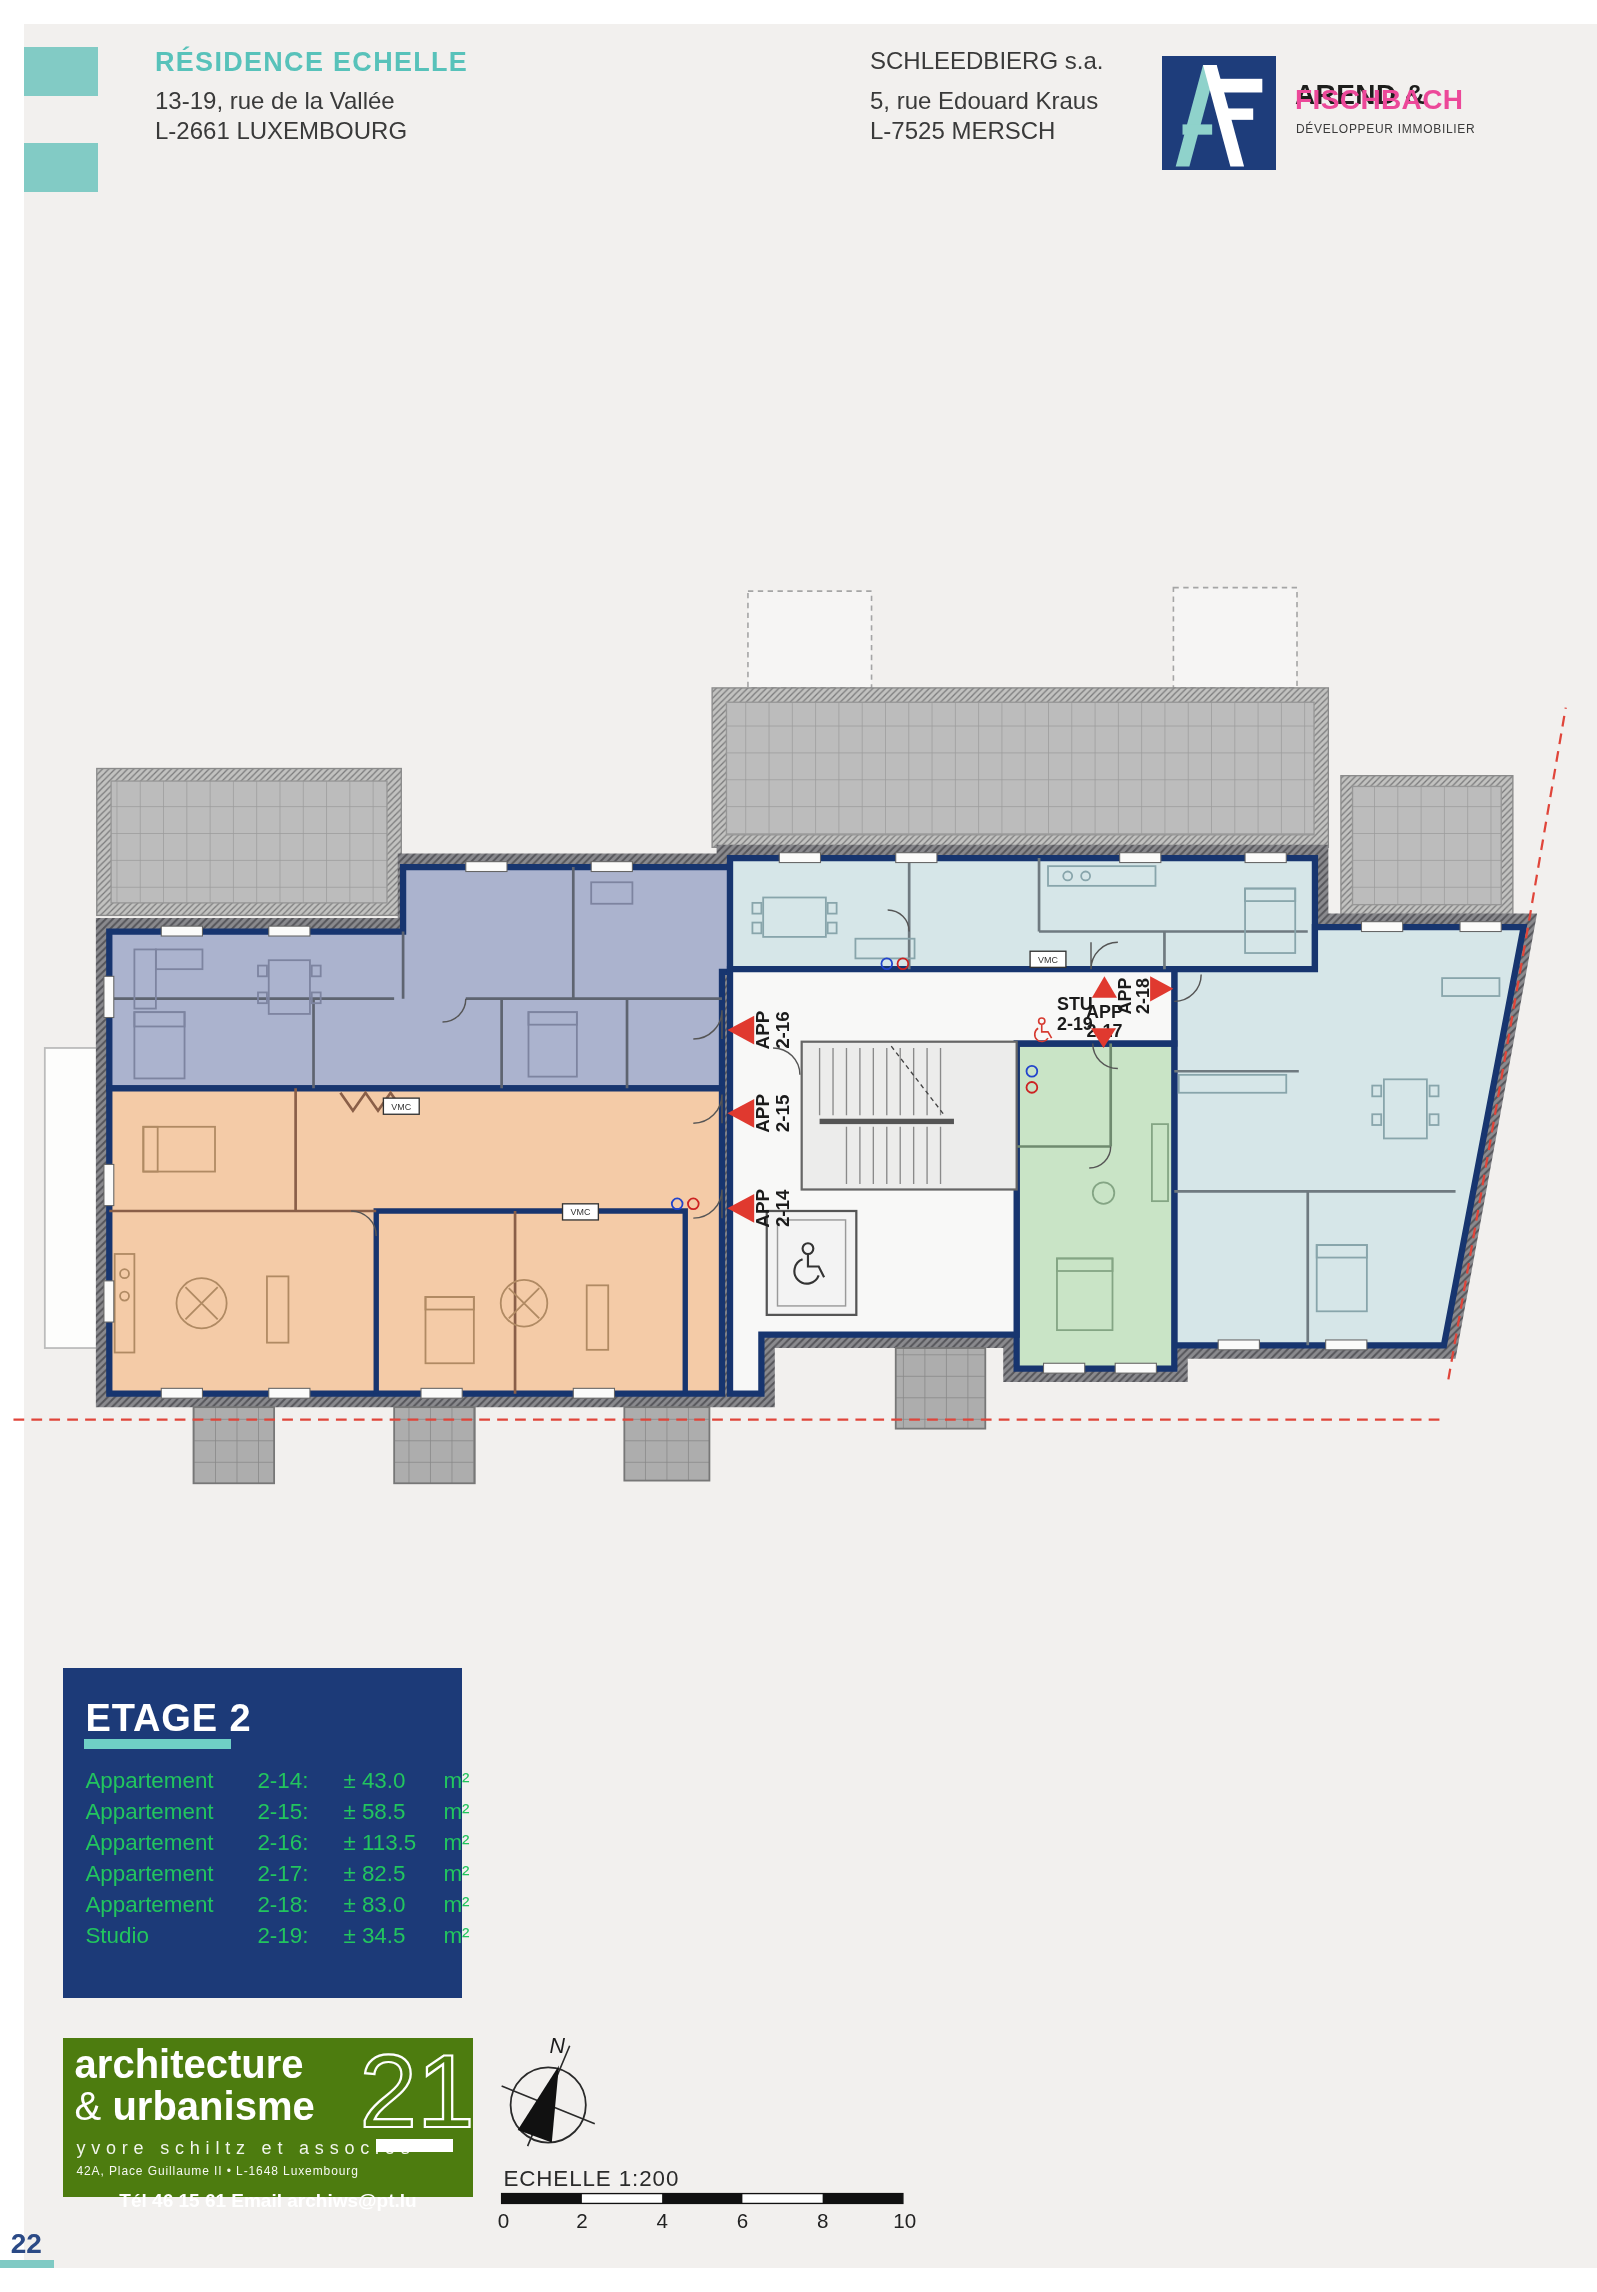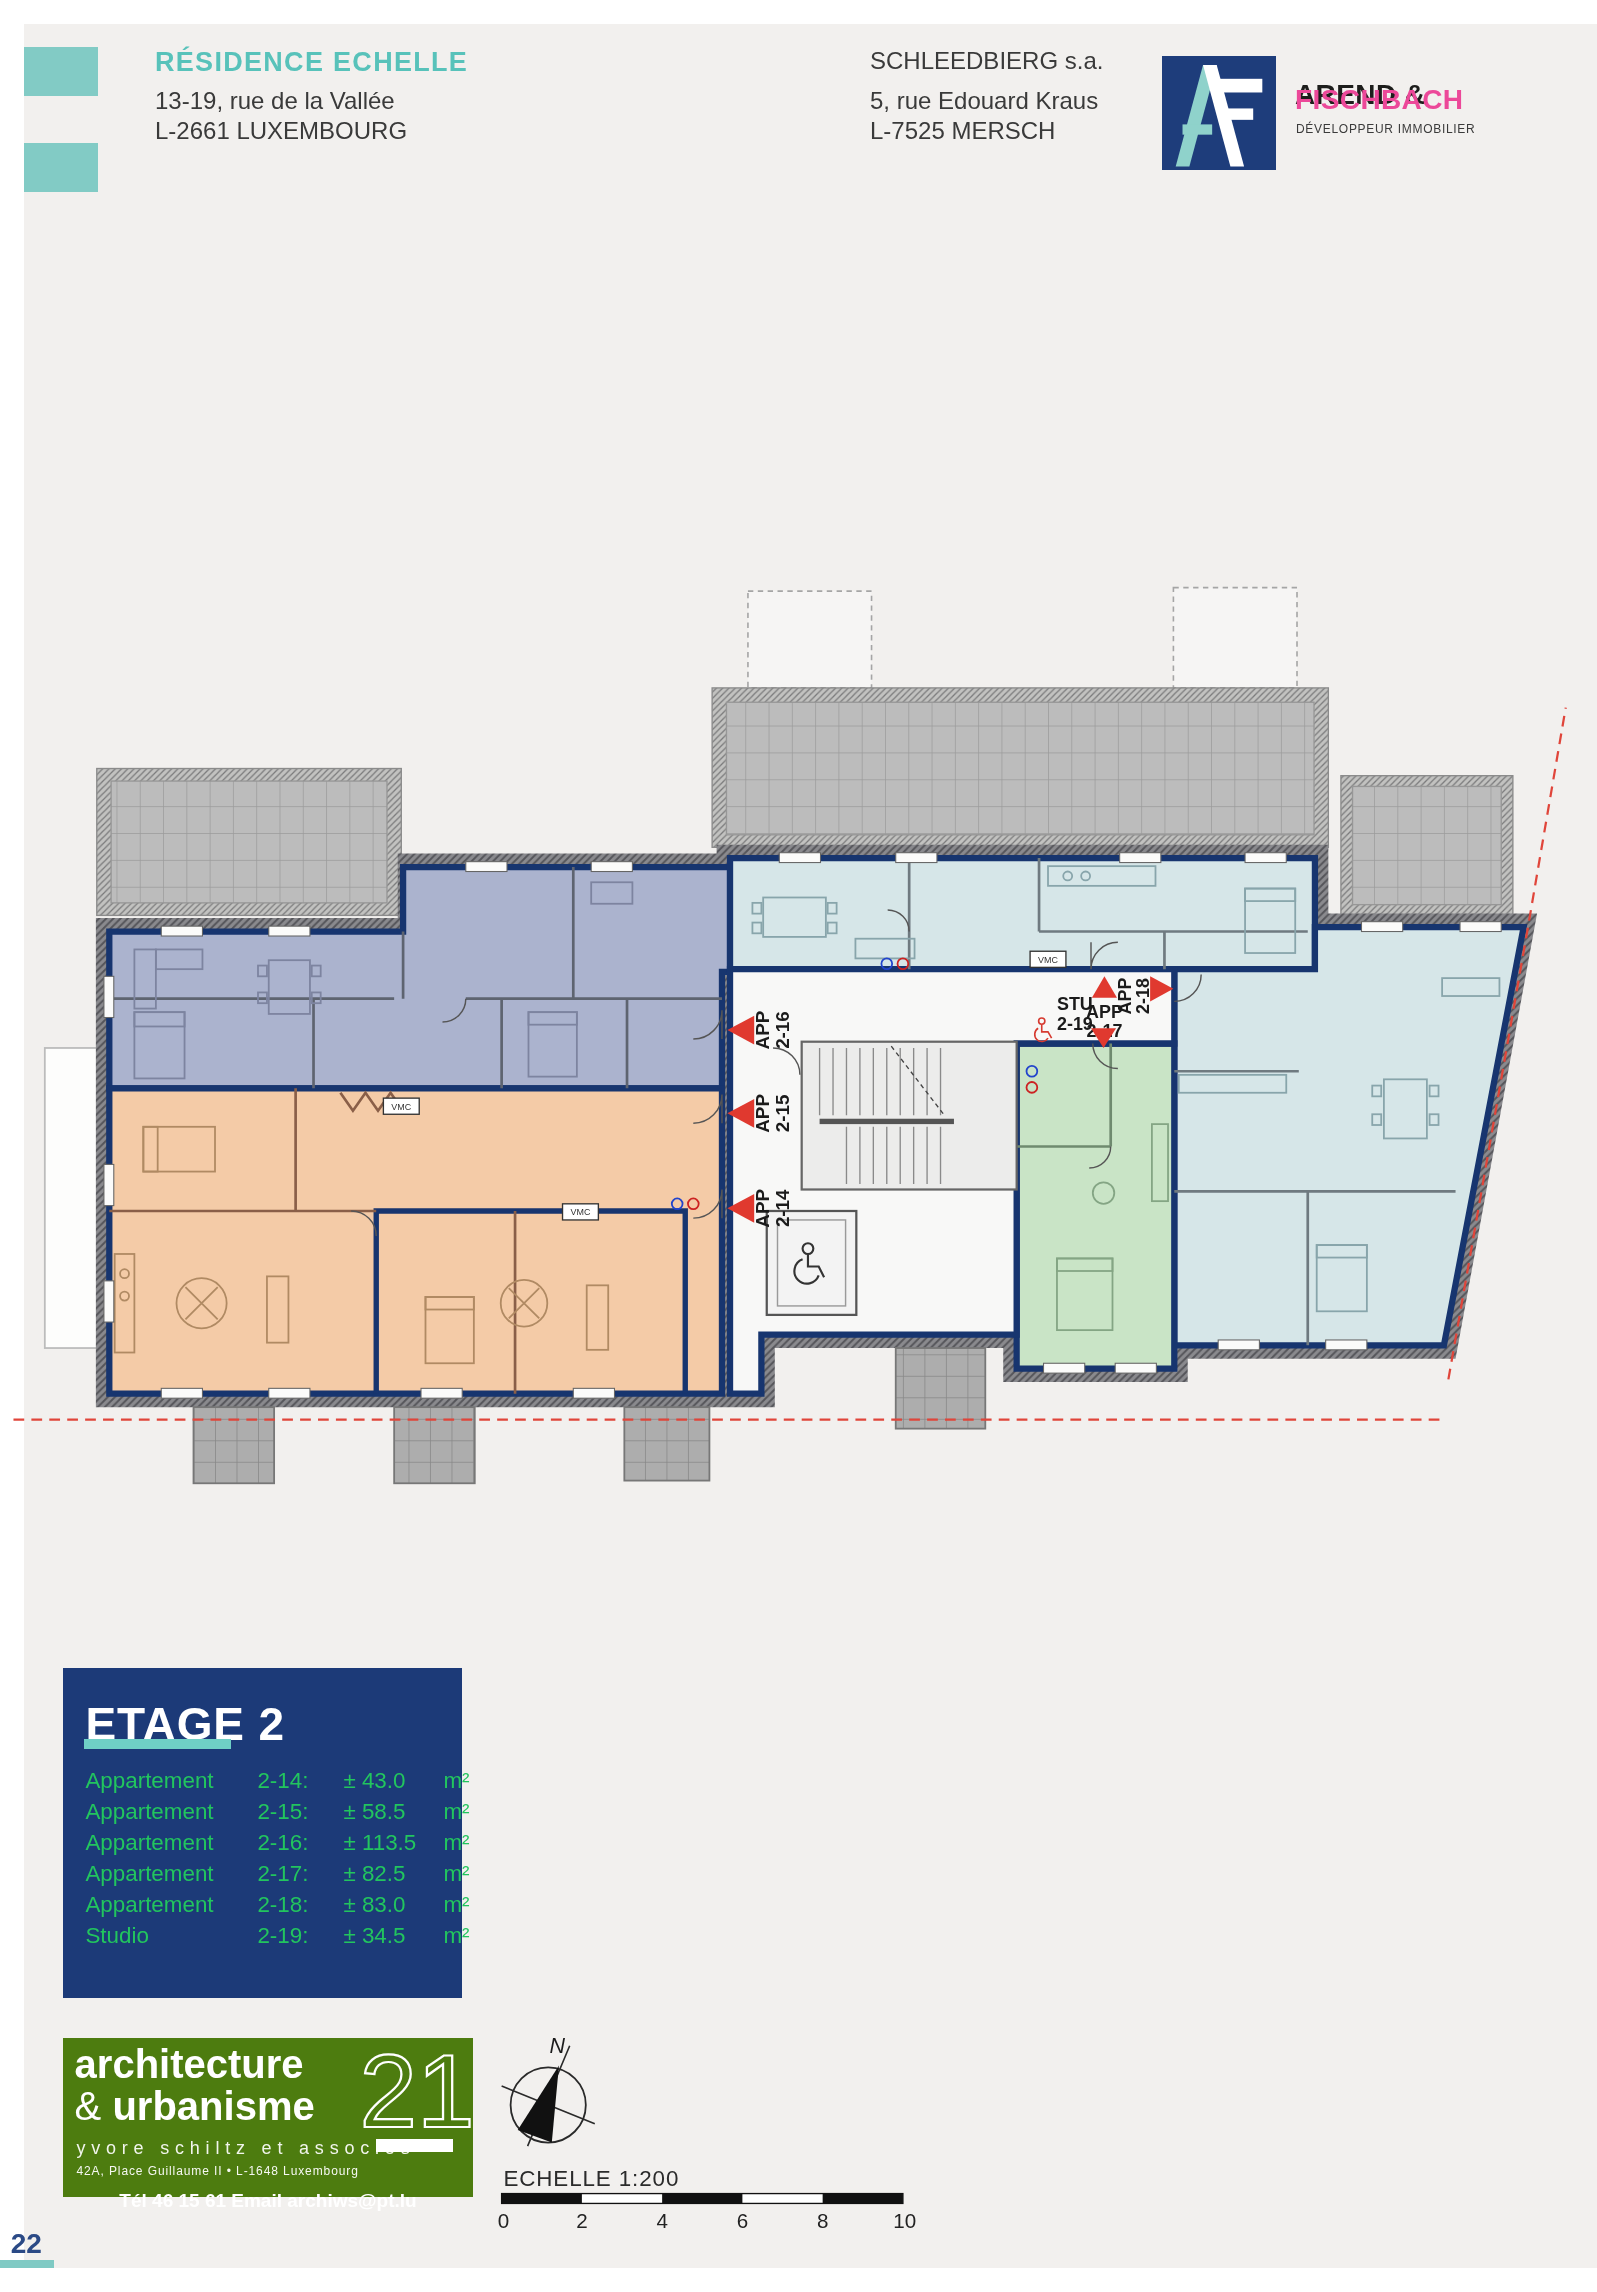--- a/index.html
+++ b/index.html
@@ -12,21 +12,21 @@
   .hdr-title{position:absolute;left:155px;top:47px;font-size:27px;font-weight:bold;
              color:#58c2ba;letter-spacing:1.3px;}
   .hdr-line{position:absolute;left:155px;font-size:24px;color:#3a3a3a;}
   .dev-line{position:absolute;left:852px;font-size:24px;color:#3a3a3a;margin-left:18px;}
   .af-box{position:absolute;left:1162px;top:56px;width:114px;height:114px;background:#1e3d7b;}
   .brand1{position:absolute;left:1295px;top:54px;font-size:28px;font-weight:800;color:#1d1d1b;letter-spacing:0.4px;margin-top:25px;}
   .brand2{position:absolute;left:1295px;top:84px;font-size:28px;font-weight:800;color:#ec4899;letter-spacing:0.4px;}
   .brand3{position:absolute;left:1296px;top:122px;font-size:12px;color:#3b3b3b;letter-spacing:0.7px;}
   
   .etage{position:absolute;left:63px;top:1668px;width:399px;height:330px;background:#1c3a78;color:#eef2f8;}
-  .etage h1{margin:29px 0 0 22.4px;font-size:46px;font-weight:bold;color:#fff;letter-spacing:0.9px;}
+  .etage h1{margin:29px 0 0 22.4px;font-size:38px;font-weight:bold;color:#fff;letter-spacing:0.9px;}
   .etage .bar{position:absolute;left:20.6px;top:71px;width:147px;height:9.9px;background:#6fd0c6;}
   .units{position:absolute;left:22.4px;top:97px;width:367px;}
   .unit-row{display:grid;grid-template-columns:172px 86px 100px 45px;height:31px;
             align-items:center;font-size:22.4px;color:#22c55e;}
   
   .archi{position:absolute;left:63px;top:2038px;width:410px;height:159px;background:#4d7c0f;color:#fff;}
   .a-line1{position:absolute;left:11.6px;top:3.6px;font-size:40px;font-weight:bold;}
   .a-line2{position:absolute;left:11.6px;top:46px;font-size:40px;font-weight:bold;}
   .a-amp{font-weight:300;}
   .a-sub{position:absolute;left:13.4px;top:100px;font-size:18px;font-weight:300;letter-spacing:5.8px;color:rgba(255,255,255,.92);white-space:nowrap;}

